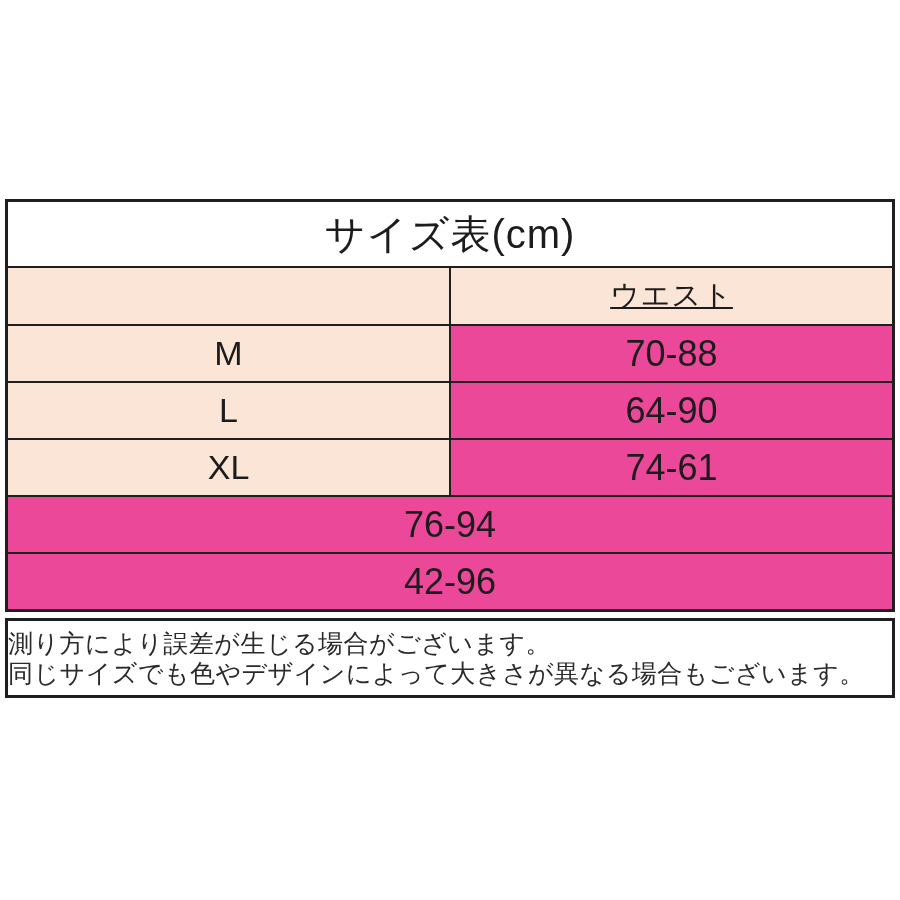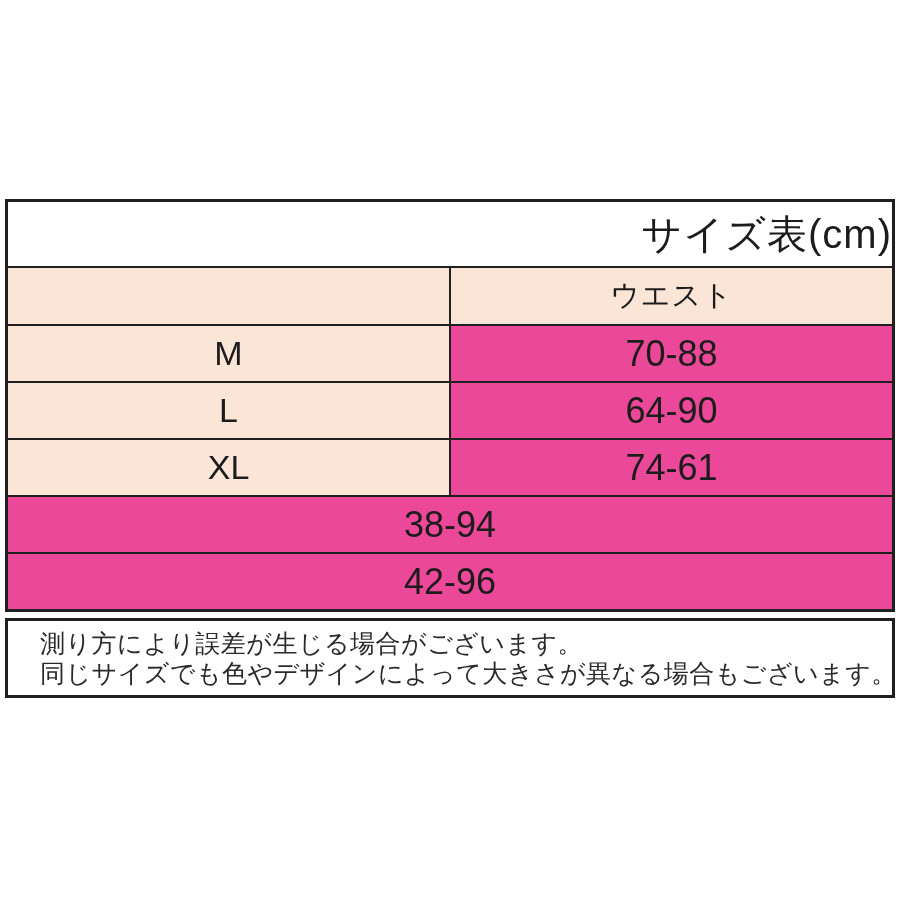--- a/index.html
+++ b/index.html
@@ -32,27 +32,28 @@
   .trow {
     display: flex;
     border-top: 2px solid #1f1f1f;
   }
   .trow:first-child {
     border-top: none;
   }
   .title-row {
     height: 64px;
     align-items: center;
-    justify-content: flex-end;
+    justify-content: center;
     font-size: 40px;
     letter-spacing: 1px;
     background: #ffffff;
   }
   .header-row {
     height: 56px;
+    text-decoration: underline;
   }
   .data-row {
     height: 55px;
   }
   .cell {
     flex: 1 1 50%;
     display: flex;
     align-items: center;
     justify-content: center;
     overflow: hidden;
@@ -78,21 +79,20 @@
     left: 5px;
     top: 618px;
     width: 884px;
     height: 74px;
     border: 3px solid #1f1f1f;
     box-sizing: content-box;
     background: #ffffff;
     display: flex;
     flex-direction: column;
     justify-content: center;
-    padding-left: 32px;
     box-sizing: border-box;
     width: 890px;
     height: 80px;
   }
   .note-line {
     font-size: 25px;
     line-height: 30px;
     color: #2a2a2a;
     letter-spacing: 0.5px;
     white-space: nowrap;
@@ -123,21 +123,21 @@
       <div class="cell left">L</div>
       <div class="cell right">64-90</div>
     </div>
 
     <div class="trow data-row">
       <div class="cell left">XL</div>
       <div class="cell right">74-61</div>
     </div>
 
     <div class="trow data-row">
-      <div class="cell right">38-94</div>
+      <div class="cell right">76-94</div>
     </div>
 
     <div class="trow data-row">
       <div class="cell right">42-96</div>
     </div>
 
   </div>
 
   <div class="note-box">
     <div class="note-line">測り方により誤差が生じる場合がございます。</div>

